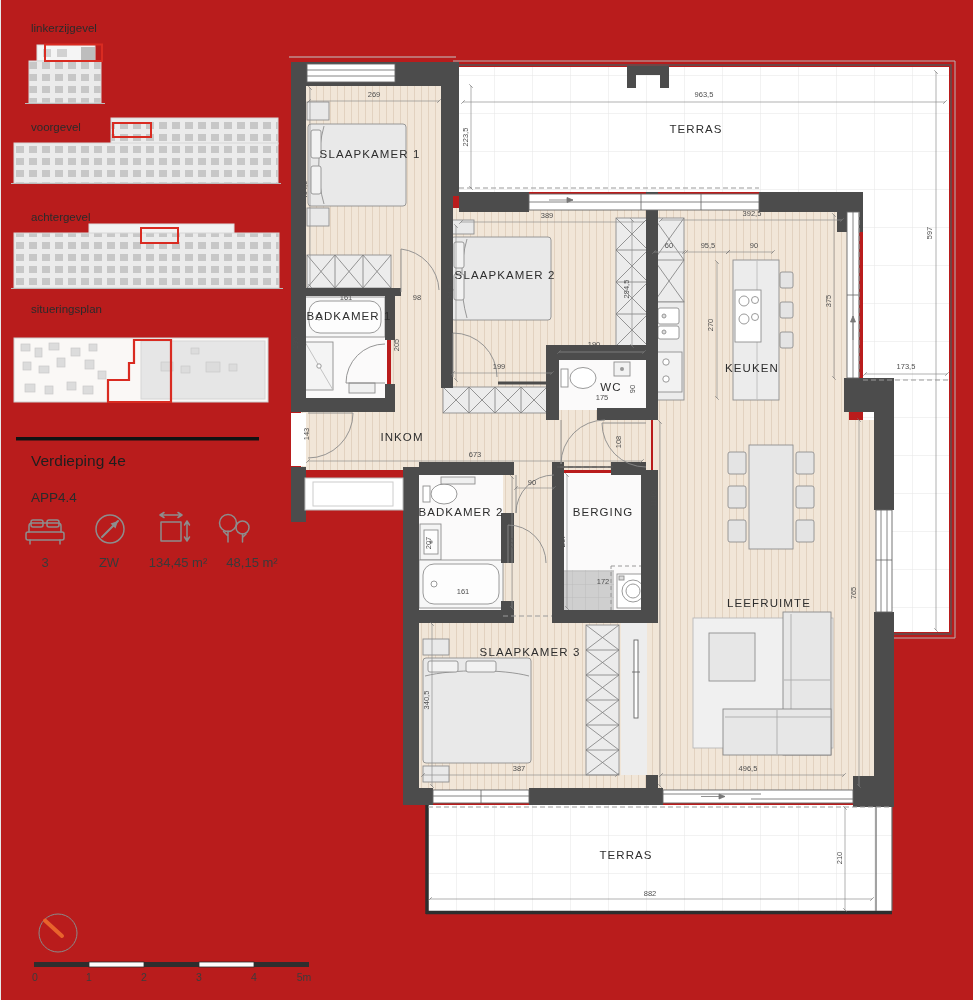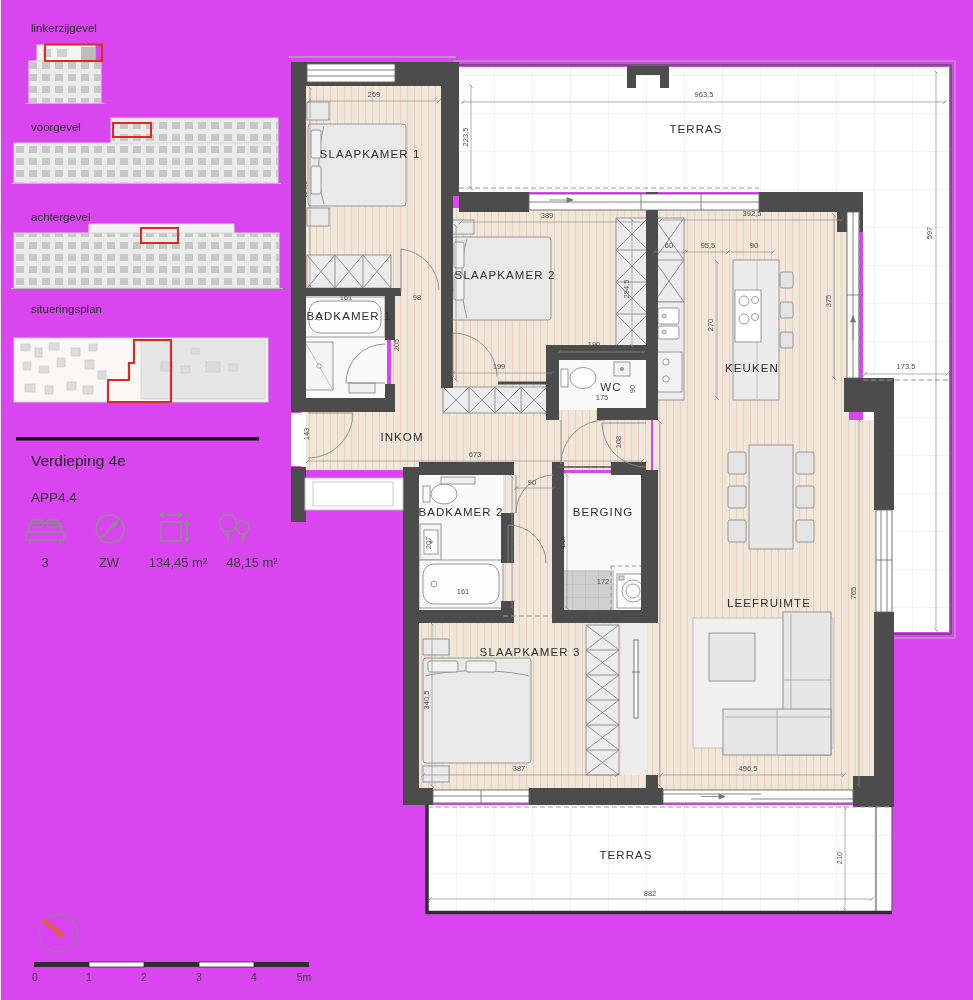--- a/index.html
+++ b/index.html
@@ -1,16 +1,16 @@
 <!DOCTYPE html>
 <html><head>
 <meta charset="utf-8">
 <style>
   html,body{margin:0;padding:0;background:#fff;}
-  .page{position:relative;width:973px;height:1000px;background:#d946ef;border-left:1px solid #e8e8e8;overflow:hidden;
+  .page{position:relative;width:973px;height:1000px;background:#b91c1c;border-left:1px solid #e8e8e8;overflow:hidden;
         font-family:"Liberation Sans",sans-serif;}
   svg text{font-family:"Liberation Sans",sans-serif;}
   .sl{font-size:11.5px;fill:#2b2b2b;}
   .t1{font-size:15.5px;fill:#1f1f1f;}
   .t2{font-size:13.5px;fill:#2b2b2b;}
   .sv{font-size:13px;fill:#3a3a3a;text-anchor:middle;}
   .rl{font-size:11.5px;fill:#2e2e2e;letter-spacing:1.1px;text-anchor:middle;}
   .dm{font-size:7.5px;fill:#4f4f4f;text-anchor:middle;}
   .sb{font-size:10.5px;fill:#3c3c3c;text-anchor:middle;}
 </style>

